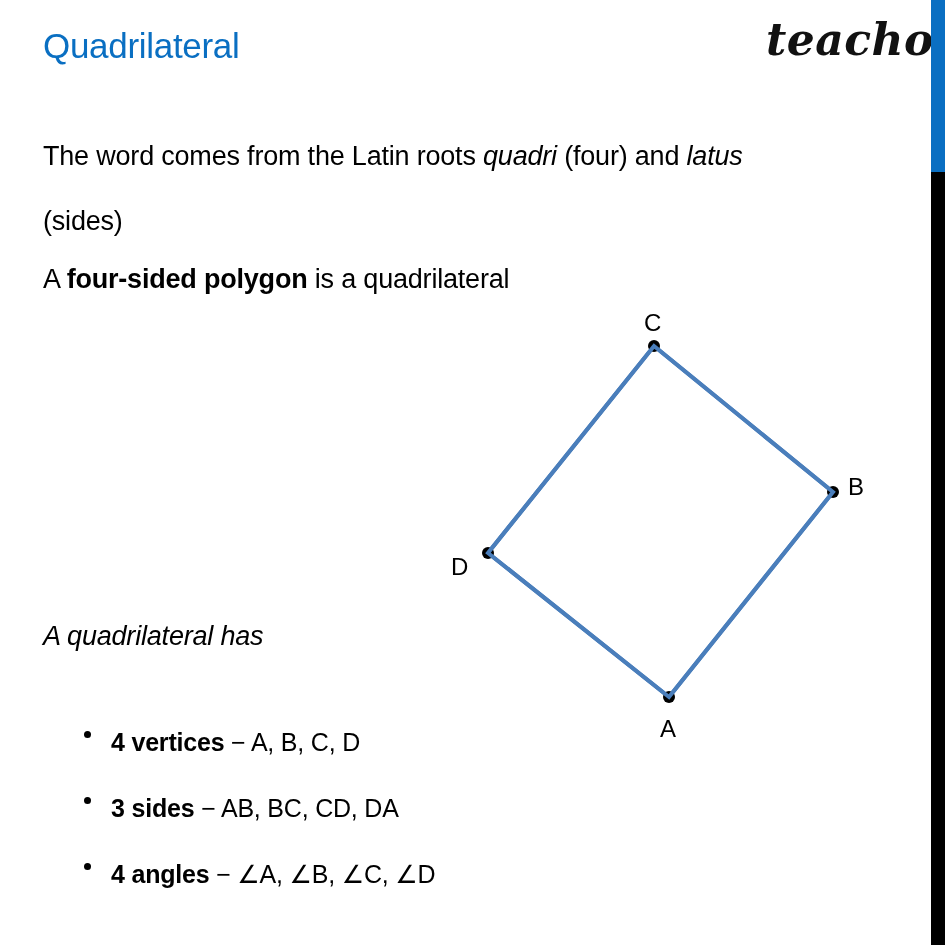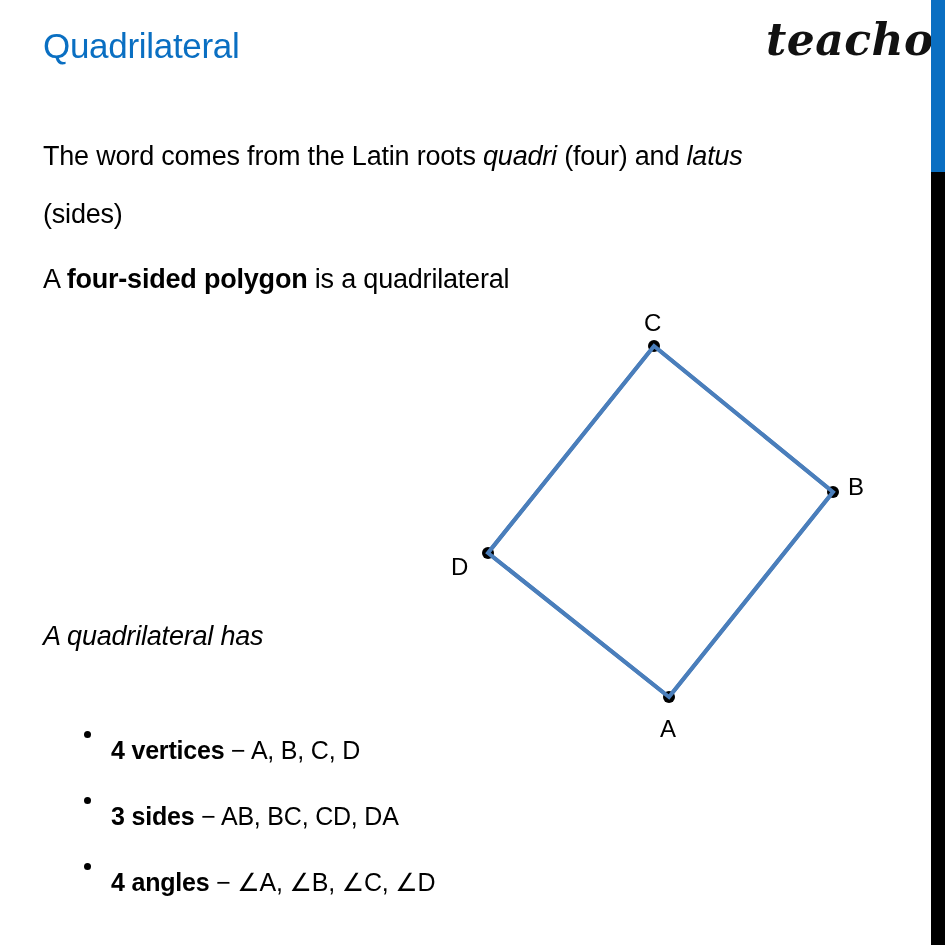--- a/index.html
+++ b/index.html
@@ -55,21 +55,21 @@
     }
     .para {
       position: absolute;
       left: 43px;
       font-size: 27px;
       line-height: 30px;
       white-space: nowrap;
       letter-spacing: -0.2px;
     }
     .p1 { top: 141px; }
-    .p2 { top: 199px; }
+    .p2 { top: 206px; }
     .p3 { top: 264px; }
     .p4 { top: 621px; font-style: italic; }
     .para i { font-style: italic; }
     .para b { font-weight: bold; margin-top: 40px; }
 
     .bullets {
       position: absolute;
       left: 84px;
       top: 719px;
       margin: 0;
@@ -89,21 +89,21 @@
       left: 0;
       top: 12px;
       width: 7px;
       height: 7px;
       border-radius: 50%;
       background: #000;
     }
     .bullet-text {
       position: absolute;
       left: 27px;
-      top: 16px;
+      top: 8px;
     }
     .bullet-text b { font-weight: bold; }
 
     .diagram {
       position: absolute;
       left: 0;
       top: 0;
       width: 945px;
       height: 945px;
       pointer-events: none;

